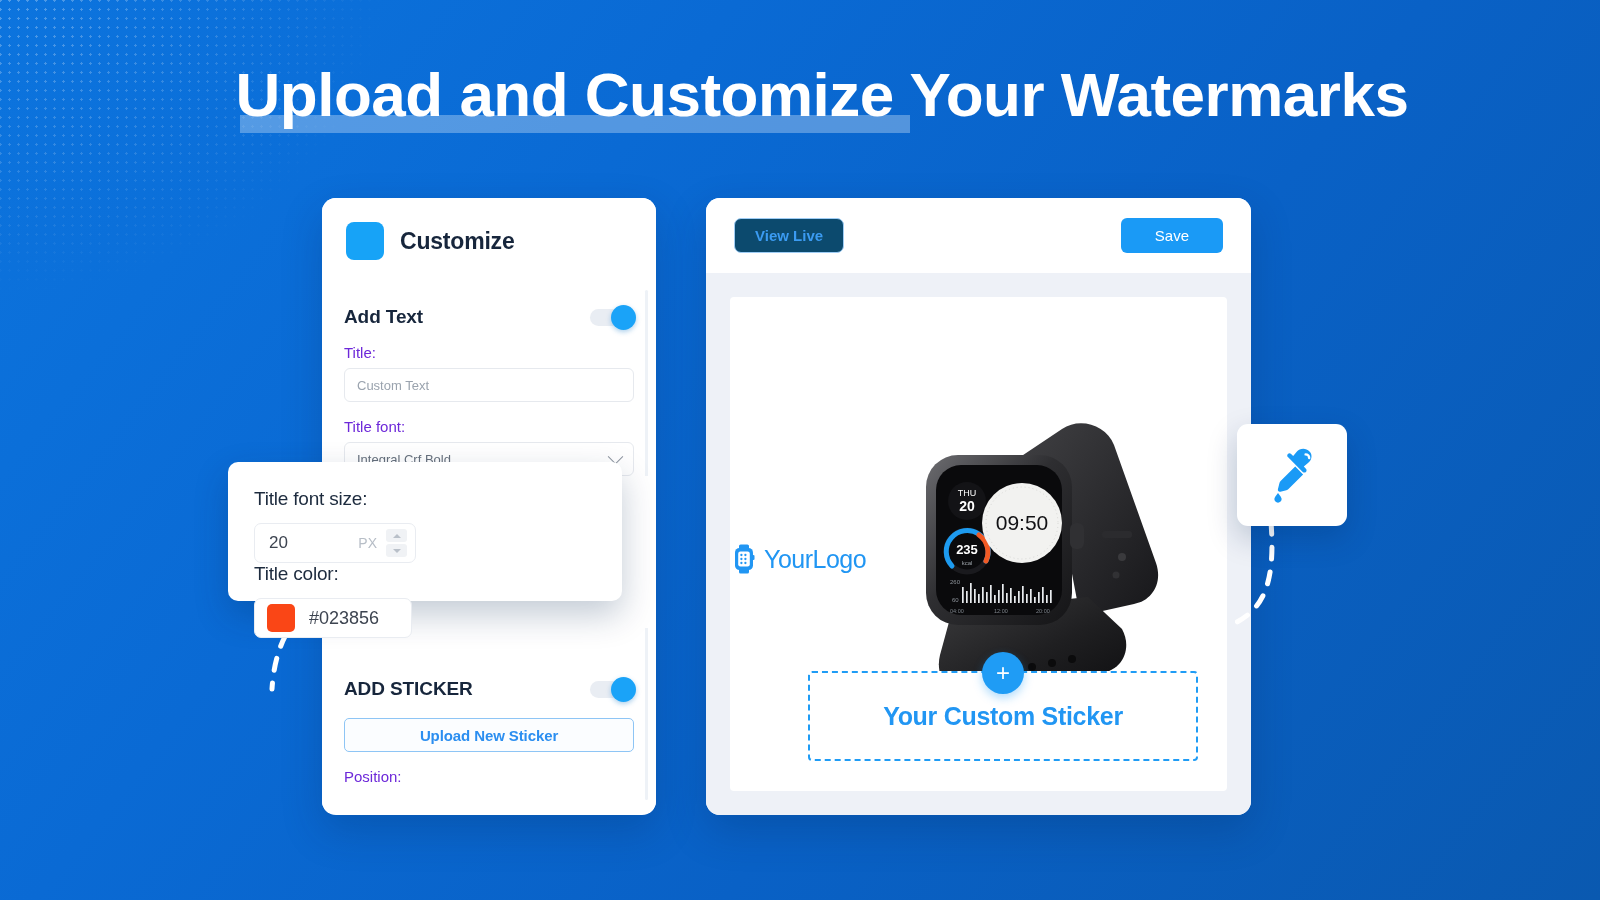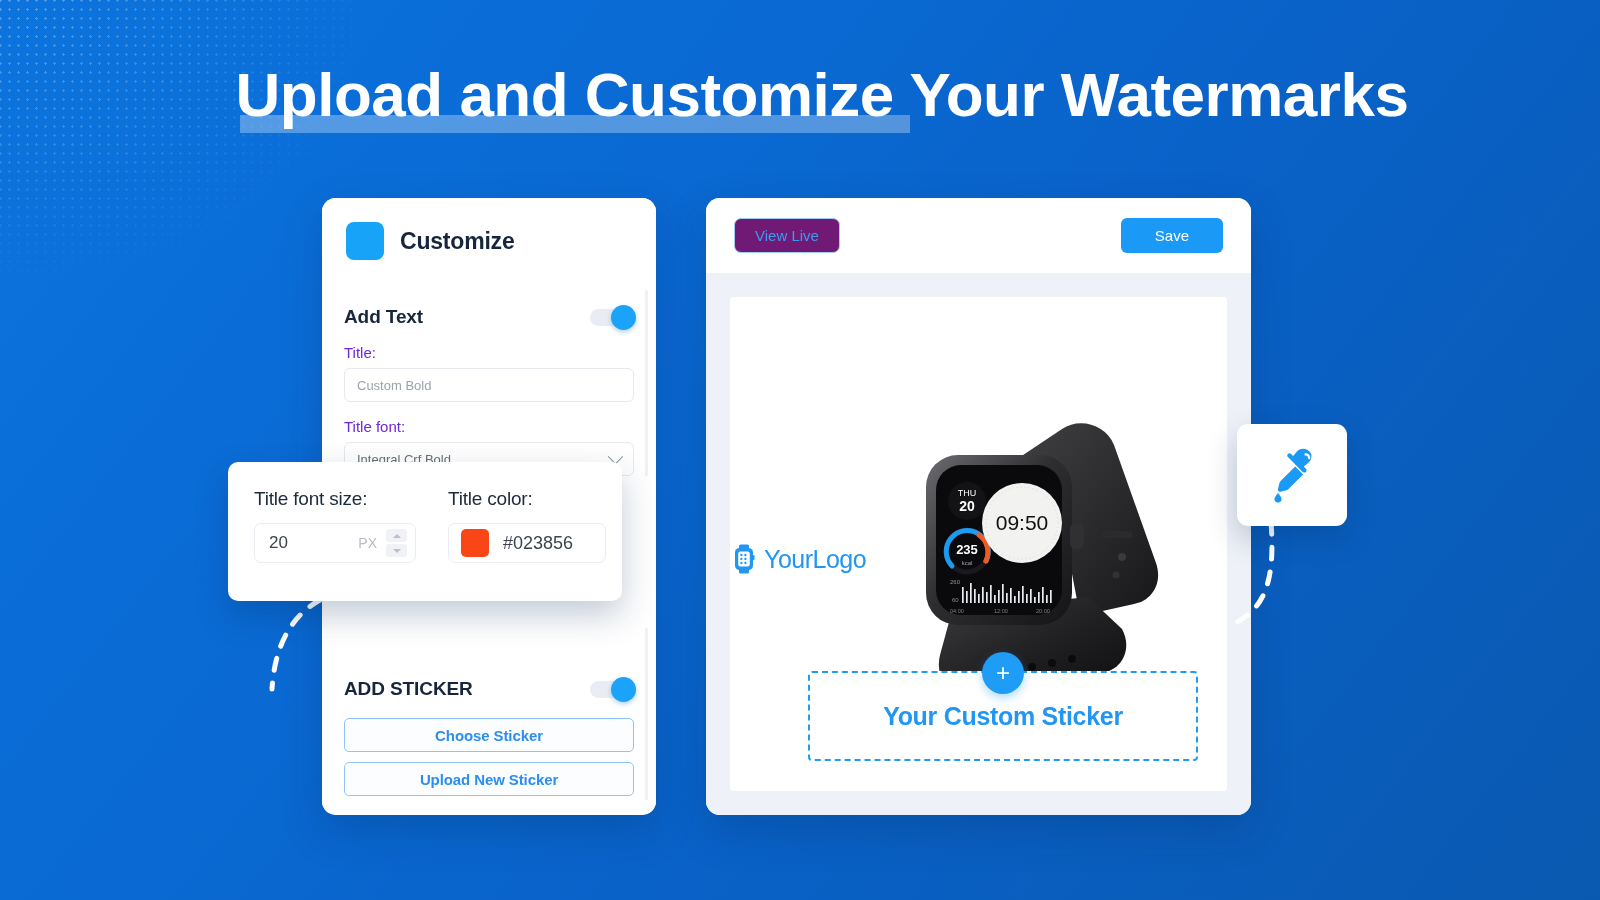--- a/index.html
+++ b/index.html
@@ -142,21 +142,21 @@
   }
 
   
   #float-card {
     position: absolute; left: 228px; top: 462px;
     width: 394px; height: 139px;
     background: #ffffff;
     border-radius: 10px;
     box-shadow: 0 14px 34px rgba(3, 38, 80, 0.24);
     padding: 26px 26px 0 26px;
-    display: flex; gap: 32px;
+    display: flex;  flex-direction: column;
   }
   #float-card .col-label {
     font-size: 19px; font-weight: 500; color: #1d2b3e; margin-bottom: 13px;
     letter-spacing: -0.2px;
   }
   #fontsize-input {
     width: 162px; height: 40px;
     border: 1px solid #e9ecf1; border-radius: 7px;
     display: flex; align-items: center; padding: 0 8px 0 14px;
     background: #fff;
@@ -194,22 +194,22 @@
     overflow: hidden;
   }
   #preview-toolbar {
     height: 75px; display: flex; align-items: center; justify-content: space-between;
     padding: 0 28px; background: #ffffff;
   }
   #view-live-btn {
     height: 35px; padding: 0 20px;
     border: 1px solid #9fcdf5; border-radius: 7px;
     display: flex; align-items: center;
-    font-size: 15px; color: #3b9bf2; font-weight: 400;
-    background: #701a75;
+    font-size: 15px; color: #3b9bf2; font-weight: 700;
+    background: #0c4a6e;
   }
   #save-btn {
     height: 35px; padding: 0 34px;
     border-radius: 6px; background: #1a9af6;
     display: flex; align-items: center;
     font-size: 15px; color: #ffffff; font-weight: 500;
   }
   #preview-canvas {
     position: relative;
     height: 542px;
@@ -294,39 +294,38 @@
       <div id="scrollbar-thumb"></div>
 
       <div class="section-row">
         <div class="section-title">Add Text</div>
         <div class="toggle">
           <div class="knob"></div>
         </div>
       </div>
 
       <div class="field-label">Title:</div>
-      <div class="input-box">Custom Bold</div>
+      <div class="input-box">Custom Text</div>
 
       <div class="field-label">Title font:</div>
       <div class="select-box">
         <span>Integral Crf Bold</span>
         <span class="chev"></span>
       </div>
 
       <div id="masked-strip"></div>
 
       <div class="section-row" style="position:absolute; left:22px; right:22px; top:398px; padding-top:0;">
         <div class="section-title">ADD STICKER</div>
         <div class="toggle">
           <div class="knob"></div>
         </div>
       </div>
 
       <div style="position:absolute; left:22px; right:22px; top:428px;">
-        <div class="link-btn">Choose Sticker</div>
         <div class="link-btn">Upload New Sticker</div>
         <div class="field-label">Position:</div>
 
       </div>
 
     </div>
   </div>
 
   <svg id="connector-left" class="connector" viewBox="0 0 130 110">
     <path d="M 118 2 C 60 6, 26 40, 22 104" fill="none" stroke="#ffffff" stroke-width="5" stroke-linecap="round" stroke-dasharray="12 13"></path>

